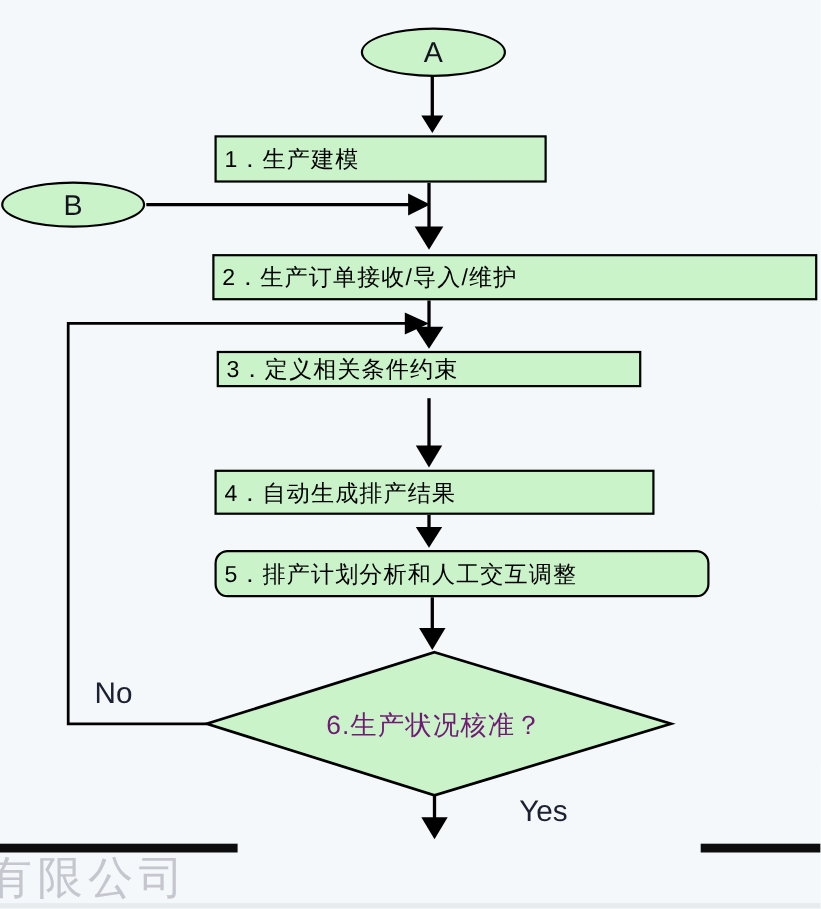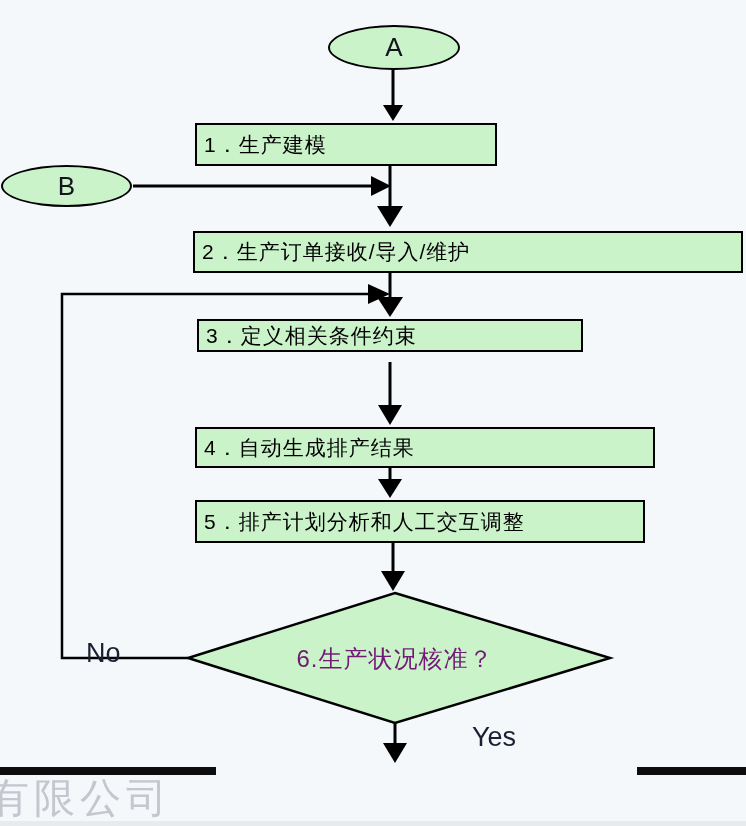--- a/index.html
+++ b/index.html
@@ -125,28 +125,28 @@
 
   <div class="node" style="left:195px;top:123px;width:302px;height:43px;">
     <span>1．生产建模</span>
   </div>
   <div class="node" style="left:193px;top:231px;width:550px;height:42px;">
     <span>2．生产订单接收/导入/维护</span>
   </div>
   <div class="node" style="left:197px;top:319px;width:386px;height:33px;">
     <span>3．定义相关条件约束</span>
   </div>
-  <div class="node" style="left:195px;top:427px;width:460px;height:41px;">
+  <div class="node" style="left:195px;top:427px;width:400px;height:41px;">
     <span>4．自动生成排产结果</span>
   </div>
-  <div class="node" style="left:195px;top:500px;width:450px;height:43px;">
+  <div class="node" style="left:195px;top:500px;width:450px;height:43px;border-radius:12px;">
     <span>5．排产计划分析和人工交互调整</span>
   </div>
 
   <div class="diamond-label">6.生产状况核准？</div>
 
-  <div class="edge-label" style="left:86px;top:638px;">No</div>
+  <div class="edge-label" style="left:86px;top:615px;">No</div>
   <div class="edge-label" style="left:472px;top:722px;">Yes</div>
 
   <div class="watermark">有限公司</div>
 
   <div class="bottom-strip"></div>
 </div>
 
 </body></html>

